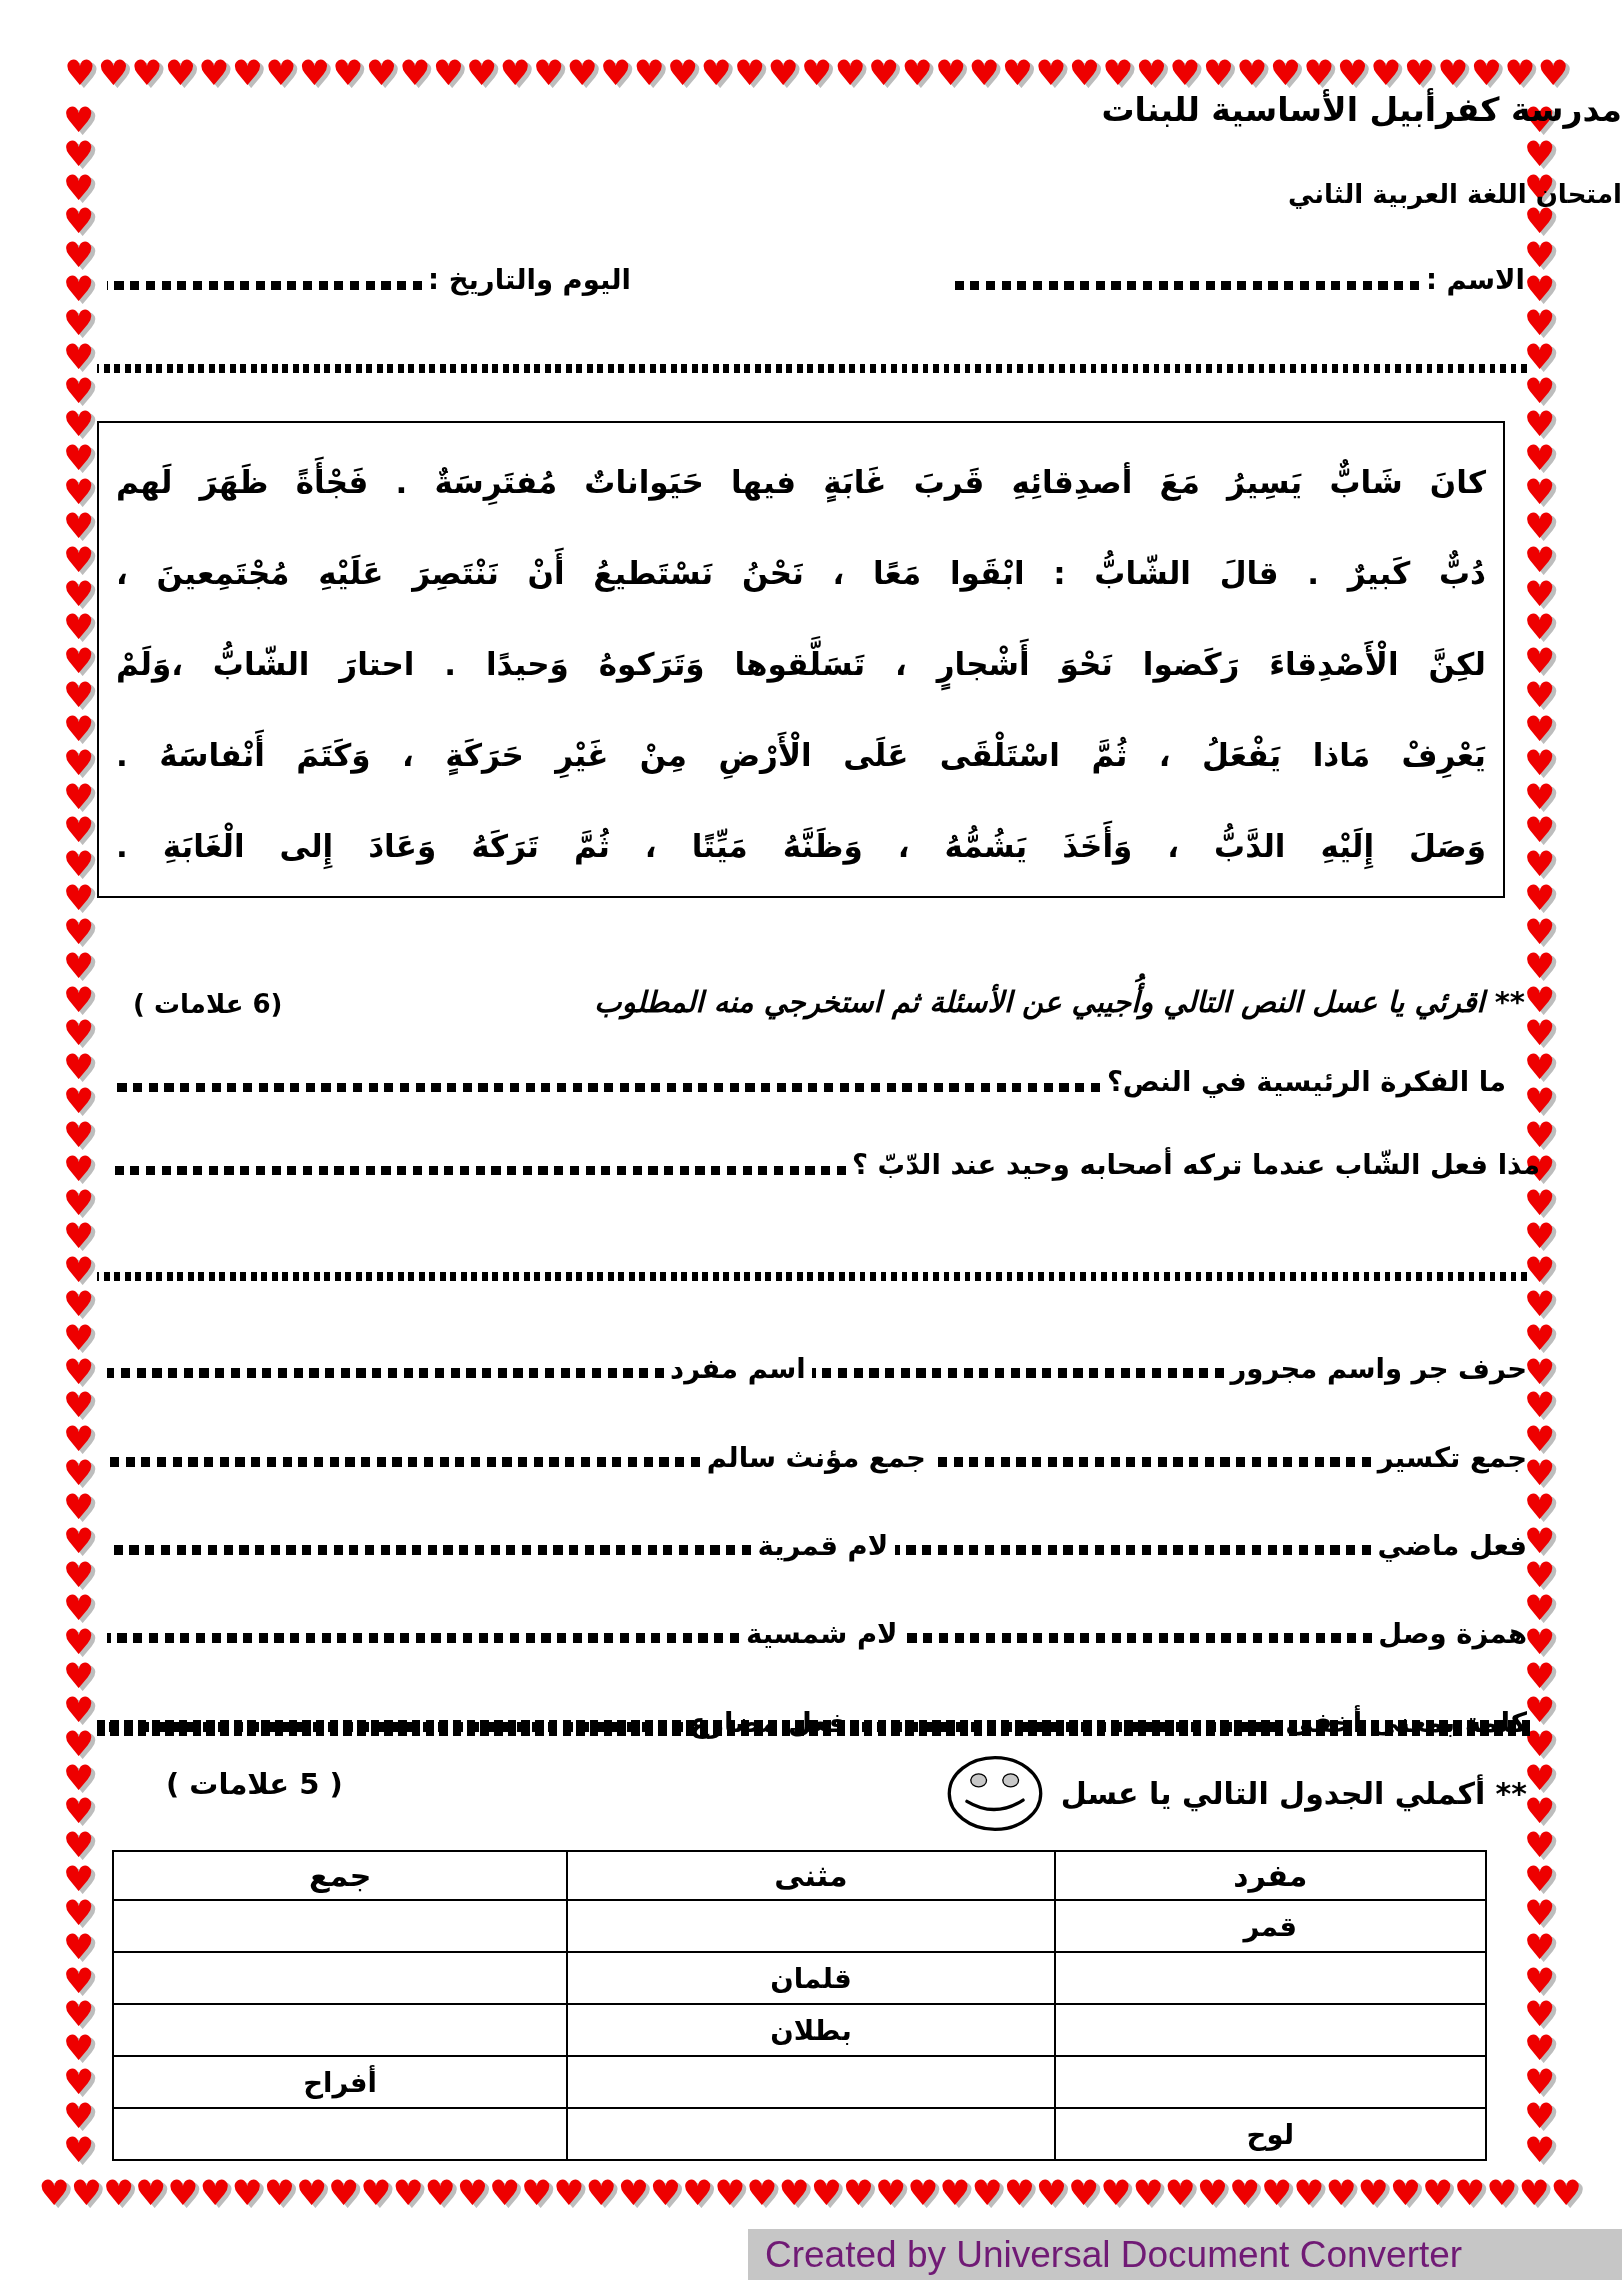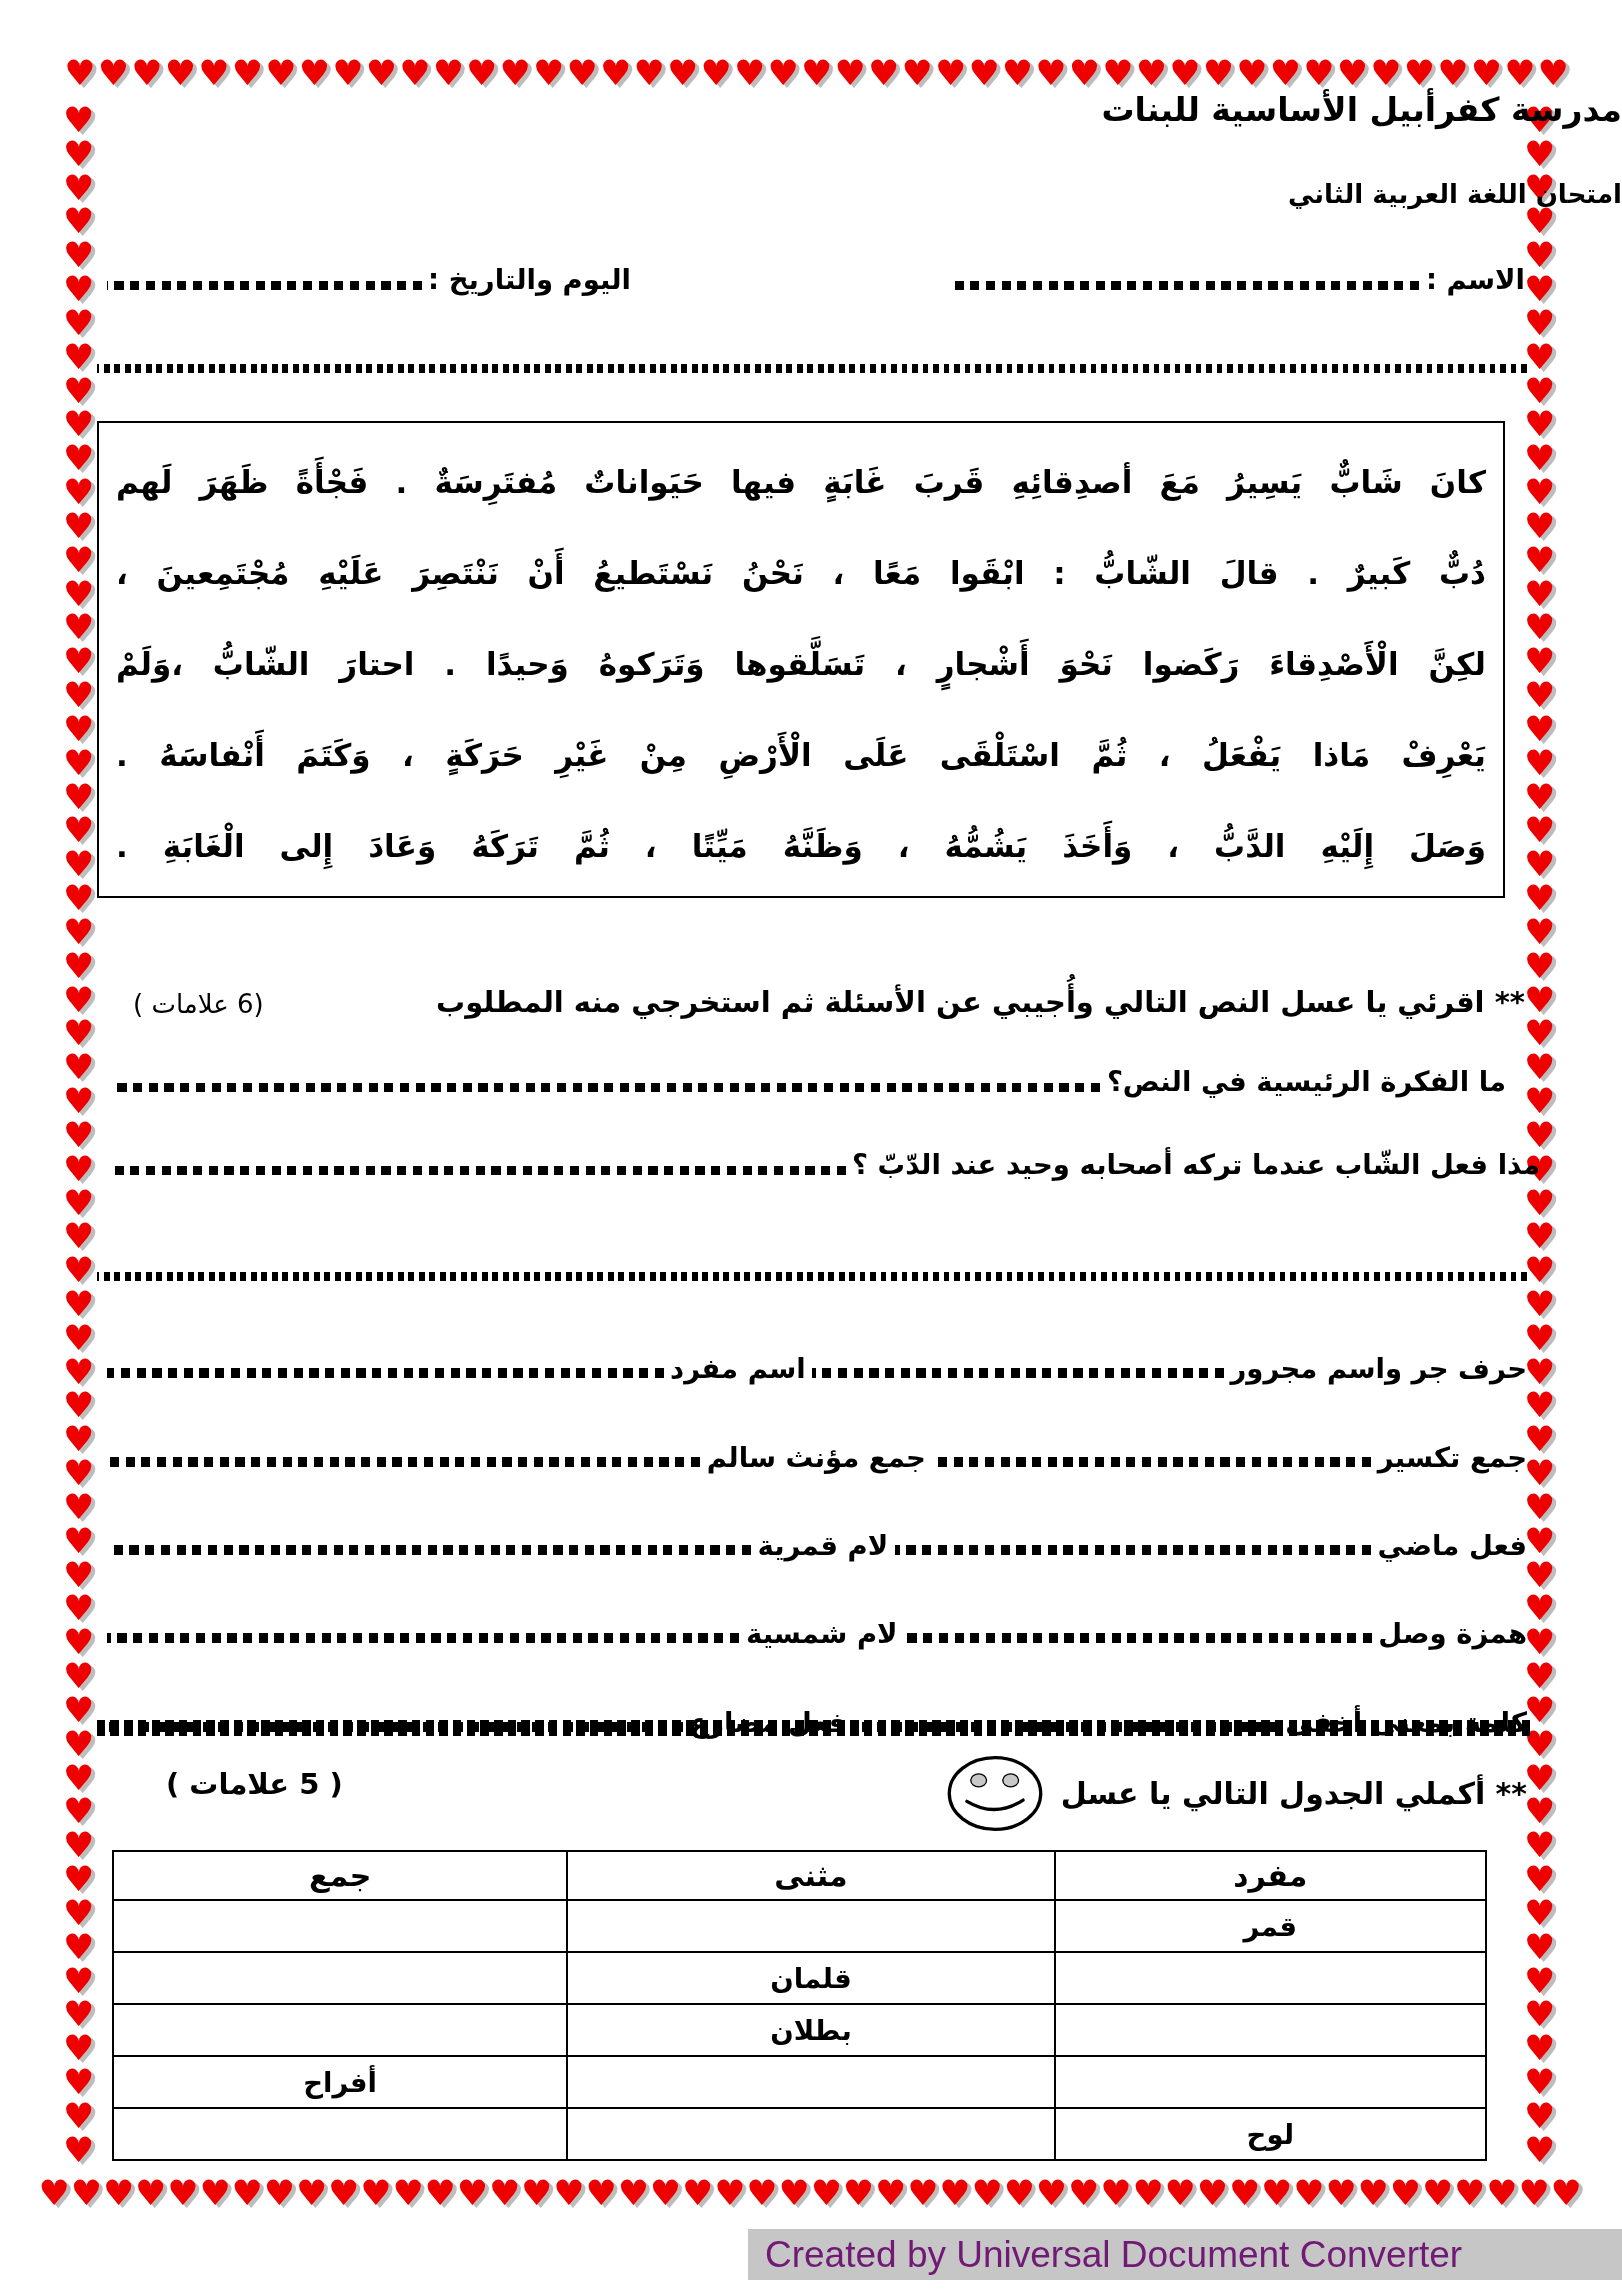--- a/index.html
+++ b/index.html
@@ -45,22 +45,22 @@
   
   #story-box {
     position:absolute; left:98px; top:421px; width:1408px; height:477px;
     border:2.6px solid #000; padding:14.4px 17px 0 17px;
   }
   .story-line {
     font-size:31px; font-weight:bold; line-height:91px; white-space:nowrap;
     text-align:justify; text-align-last:justify;
   }
   
-  #s1-heading { position:absolute; right:97px; top:985px; font-size:29px; font-weight:bold; }
-  #s1-marks   { position:absolute; left:134px; top:989px; font-size:26px; font-weight:normal; }
+  #s1-heading { position:absolute; right:97px; top:985px; font-size:29px; font-weight:bold;font-style:italic; }
+  #s1-marks   { position:absolute; left:134px; top:989px; font-size:26px; font-weight:bold; }
   #q1-row { left:105px; top:1065px; width:1402px; }
   #q2-row { left:108px; top:1148px; width:1433px; }
   #mid-divider { position:absolute; left:98px; top:1272px; width:1430px; }
   .ex-row { left:101px; width:1427px; height:56px; }
   .ex-row .fill-r { flex:0.85; margin:0 6.5px 6.5px 6.5px; }
   .ex-row .fill-l { flex:1.15; margin:0 6.5px 6.5px 6.5px; }
   #ex-row-0 { top:1328px; } #ex-row-1 { top:1417px; } #ex-row-2 { top:1505px; }
   #ex-row-3 { top:1593px; } #ex-row-4 { top:1682px; }
   #dash-divider { position:absolute; left:98px; top:1720px; width:1433px; }
   

